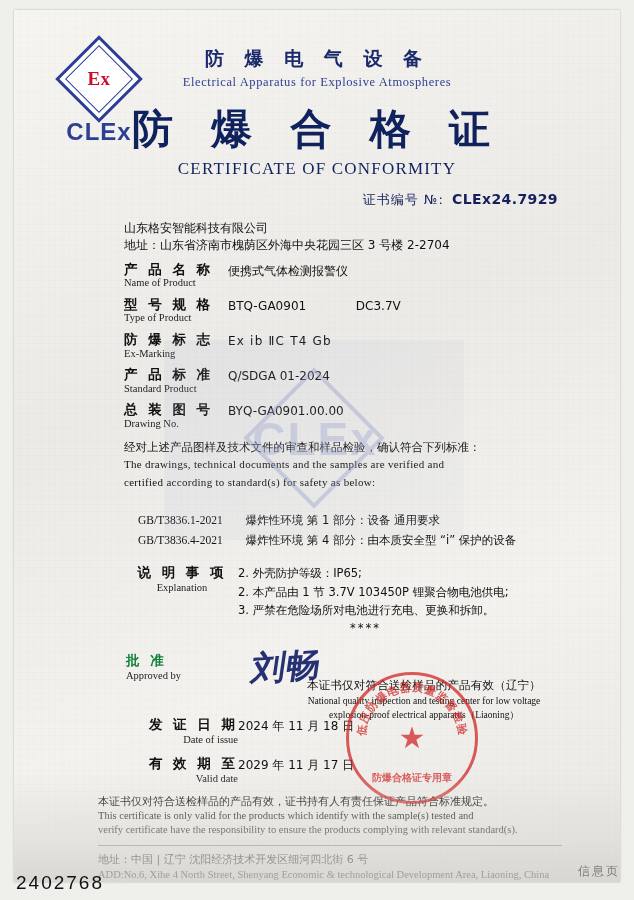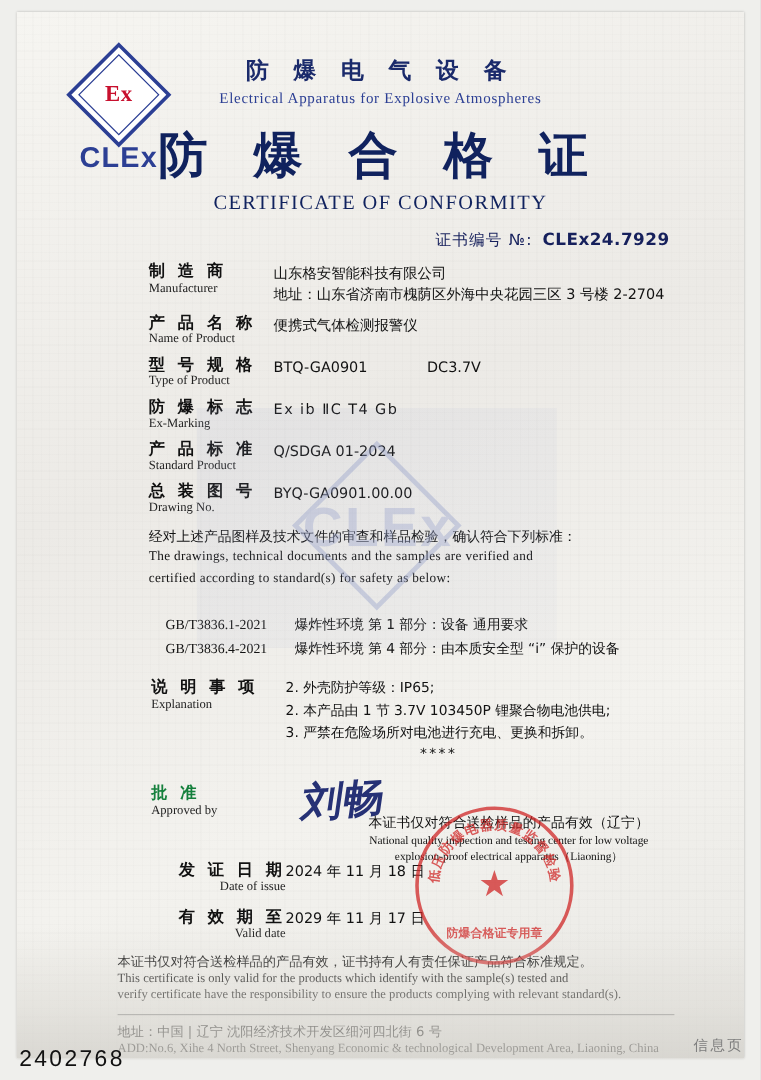--- a/index.html
+++ b/index.html
@@ -115,21 +115,21 @@
     color:#9aa4cd;letter-spacing:2px;
   }
   .wm-block{
     position:absolute;left:150px;top:330px;width:300px;height:200px;
     background:linear-gradient(140deg, rgba(160,170,205,.12), rgba(160,170,205,.05));
     pointer-events:none;
   }
 
   
   .expl{margin-top:16px;padding-left:60px;display:flex;}
-  .expl .lab2{width:112px;flex:0 0 112px;padding-left:24px;}
+  .expl .lab2{width:112px;flex:0 0 112px;padding-left:24px;text-align:center;}
   .expl .lab2 .cn{font-size:13.5px;letter-spacing:3px;color:#111;font-weight:bold;font-family:"DejaVu Sans",sans-serif;}
   .expl .lab2 .en{font-size:10.5px;color:#222;font-family:"Liberation Serif",serif;}
   .expl .body{flex:1;font-size:11.5px;color:#111;font-family:"DejaVu Sans",sans-serif;line-height:1.6;}
   .expl .stars{letter-spacing:2px;padding-left:112px;}
 
   
   .approve{margin-top:14px;padding-left:60px;display:flex;position:relative;}
   .approve .lab2{width:112px;flex:0 0 112px;padding-left:24px;}
   .approve .lab2 .cn{font-size:13.5px;letter-spacing:3px;color:#15803d;font-weight:bold;font-family:"DejaVu Sans",sans-serif;}
   .approve .lab2 .en{font-size:10.5px;color:#222;font-family:"Liberation Serif",serif;}
@@ -216,24 +216,20 @@
       </div>
 
       <div class="certno">
         <span class="lbl">证书编号 №:</span>
         <span class="no">CLEx24.7929</span>
       </div>
 
       <div class="fields">
 
         <div class="row">
-          <div class="lab">
-            <div class="cn">制 造 商</div>
-            <div class="en">Manufacturer</div>
-          </div>
           <div class="val">
             <span>山东格安智能科技有限公司</span>
             <span class="l2">地址：山东省济南市槐荫区外海中央花园三区 3 号楼 2-2704</span>
           </div>
         </div>
 
         <div class="row">
           <div class="lab">
             <div class="cn">产 品 名 称</div>
             <div class="en">Name of Product</div>

